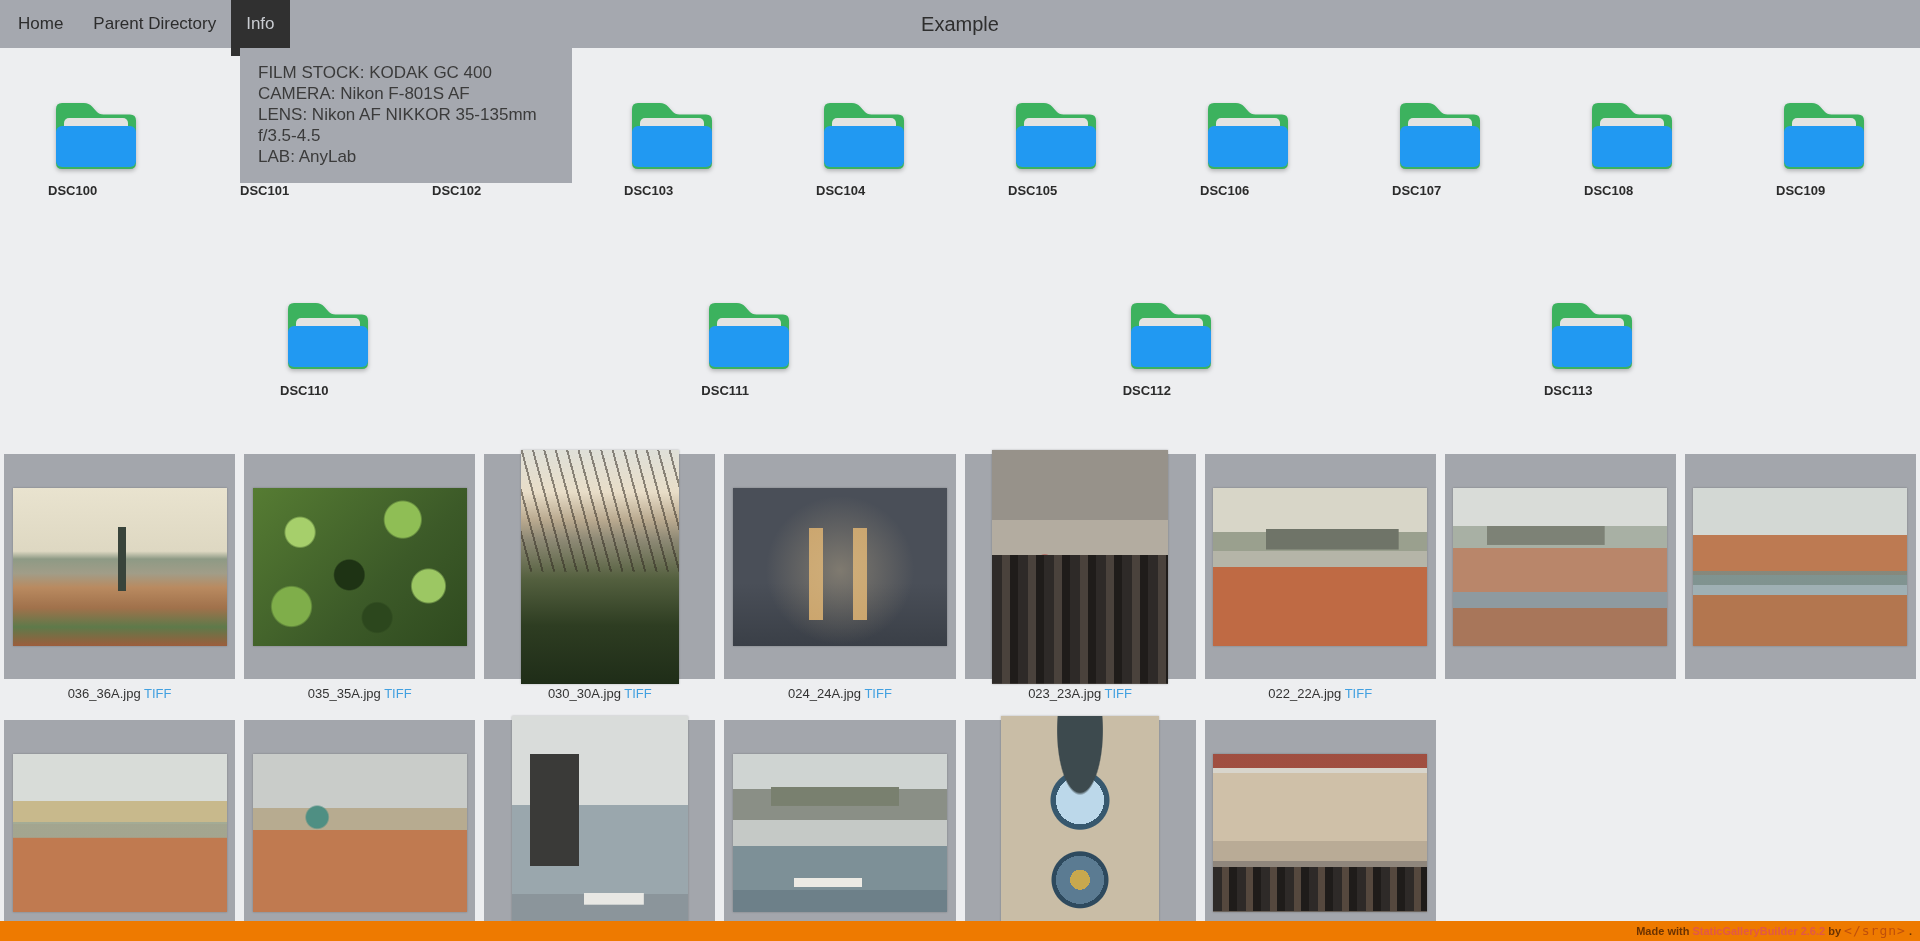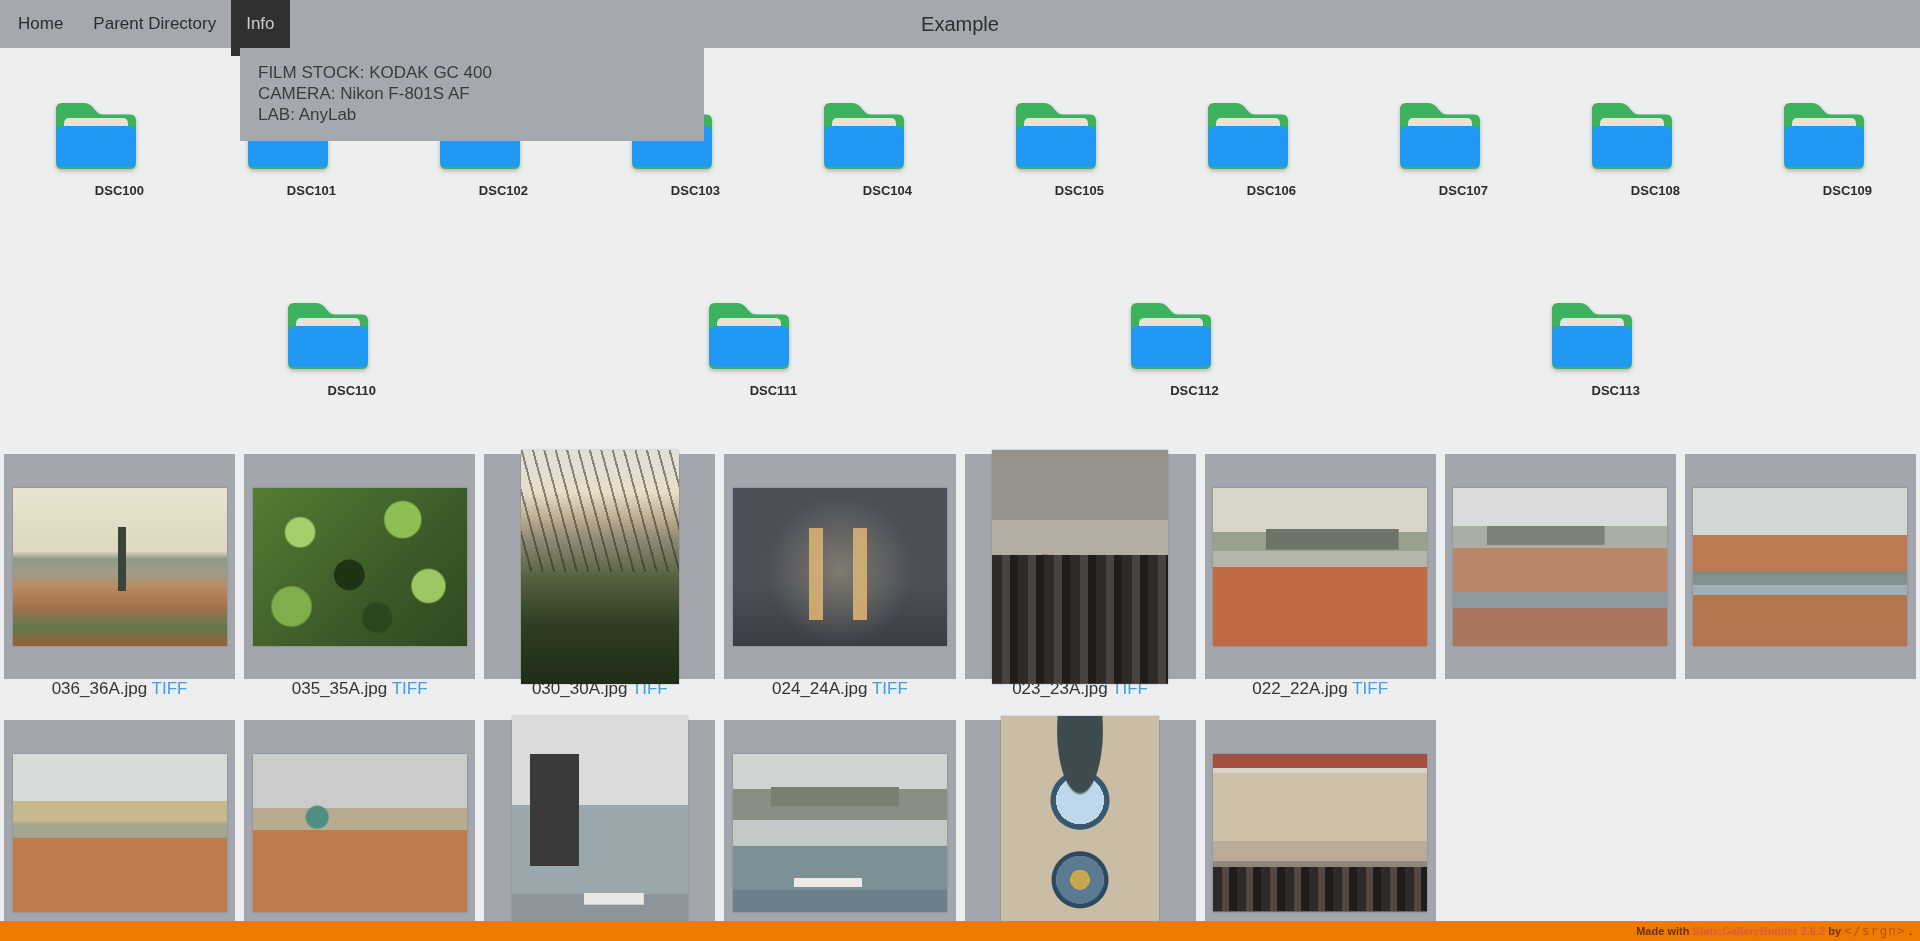--- a/index.html
+++ b/index.html
@@ -10,43 +10,43 @@
   
   .navbar { position:relative; width:100%; height:48px; background:#a5a8af; z-index:5; }
   .nav-item { float:left; height:32px; line-height:48px; padding:0 15px;
     font-size:17px; color:#2d2d2d; cursor:pointer; }
   .nav-item:first-child { padding-left:18px; }
   .nav-item.active { background:#303030; color:#c9ccd1; height:56px; position:relative; z-index:7; }
   .nav-title { position:absolute; left:50%; top:0; transform:translateX(-50%);
     line-height:48px; font-size:20px; font-weight:normal; color:#2e2e2e; }
 
   
-  .info-panel { position:absolute; left:240px; top:48px; width:464px;
+  .info-panel { position:absolute; left:240px; top:48px; width:332px;
     background:#a5a8af; padding:14px 18px 16px 18px; z-index:6;
     font-size:17px; line-height:21px; color:#3b3b3b; }
 
   
   .folders { display:flex; }
   .folders-row1 { justify-content:space-around; margin-top:45px; }
   .folders-row2 { justify-content:space-between; padding:0 280px; margin-top:95px; }
-  .folder { width:96px; text-align:right; cursor:pointer; }
+  .folder { width:96px; text-align:left; cursor:pointer; }
   .folder svg { display:block; filter:drop-shadow(0 2px 2px rgba(0,0,0,.25)); }
   .folder-label { margin-top:10px; font-size:13px; font-weight:bold; color:#2b2b2b; }
 
   
   .thumbs { margin-top:56px; display:grid; grid-template-columns:repeat(8,1fr);
     column-gap:9px; padding:0 4px; }
   .thumb { width:100%; }
   .thumb-cell { position:relative; height:225px; background:#a3a6ac;
     display:flex; align-items:center; justify-content:center; cursor:pointer; }
   .photo { flex:none; box-shadow:0 0 2px rgba(0,0,0,.25); }
   .photo.landscape { width:214px; height:158px; }
   .photo.portrait  { width:158px; height:234px; }
   .photo.portrait-wide { width:176px; height:234px; }
-  .caption { height:41px; text-align:center; font-size:17px; color:#333; }
+  .caption { height:41px; padding-top:7px; text-align:center; font-size:13px; color:#333; }
   .caption a { color:#42a0e0; text-decoration:none; cursor:pointer; }
 
   
   .footer { position:fixed; left:0; bottom:0; width:100%; height:20px;
     background:#ee7a00; z-index:9; text-align:right; padding-right:8px;
     font-size:11px; line-height:20px; color:#6b3200; font-weight:bold; }
   .footer a { text-decoration:none; cursor:pointer; }
   .footer .footer-link { color:#e25847; font-weight:bold; }
   .footer .footer-logo { font-family:"DejaVu Sans Mono",monospace; font-size:13px;
     font-weight:normal; color:#bf4f0a; letter-spacing:1px; }
@@ -122,20 +122,21 @@
 <nav class="navbar">
   <div class="nav-item">Home</div>
   <div class="nav-item">Parent Directory</div>
   <div class="nav-item active">Info</div>
   <div class="nav-title">Example</div>
 </nav>
 
 <div class="info-panel">
   <div>FILM STOCK: KODAK GC 400</div>
   <div>CAMERA: Nikon F-801S AF</div>
+  <div>LENS: Nikon AF NIKKOR 35-135mm f/3.5-4.5</div>
   <div>LAB: AnyLab</div>
 </div>
 
 <div class="folders folders-row1" id="folders-row1">
     <div class="folder">
       <svg viewBox="0 0 96 80" width="96" height="80">
         <path fill="#3cb25e" d="M8 70 V16 q0-6 6-6 h22 q5 0 8 3.5 l4.5 5 q2.5 3 7 3 h26.5 q6 0 6 6 v42.5 q0 6 -6 6 H14 q-6 0 -6 -6 z"></path>
         <rect x="16" y="25" width="64" height="47" rx="5" fill="#e3e3e1"></rect>
         <rect x="8" y="33" width="80" height="41" rx="6" fill="#2199f2"></rect>
       </svg>

